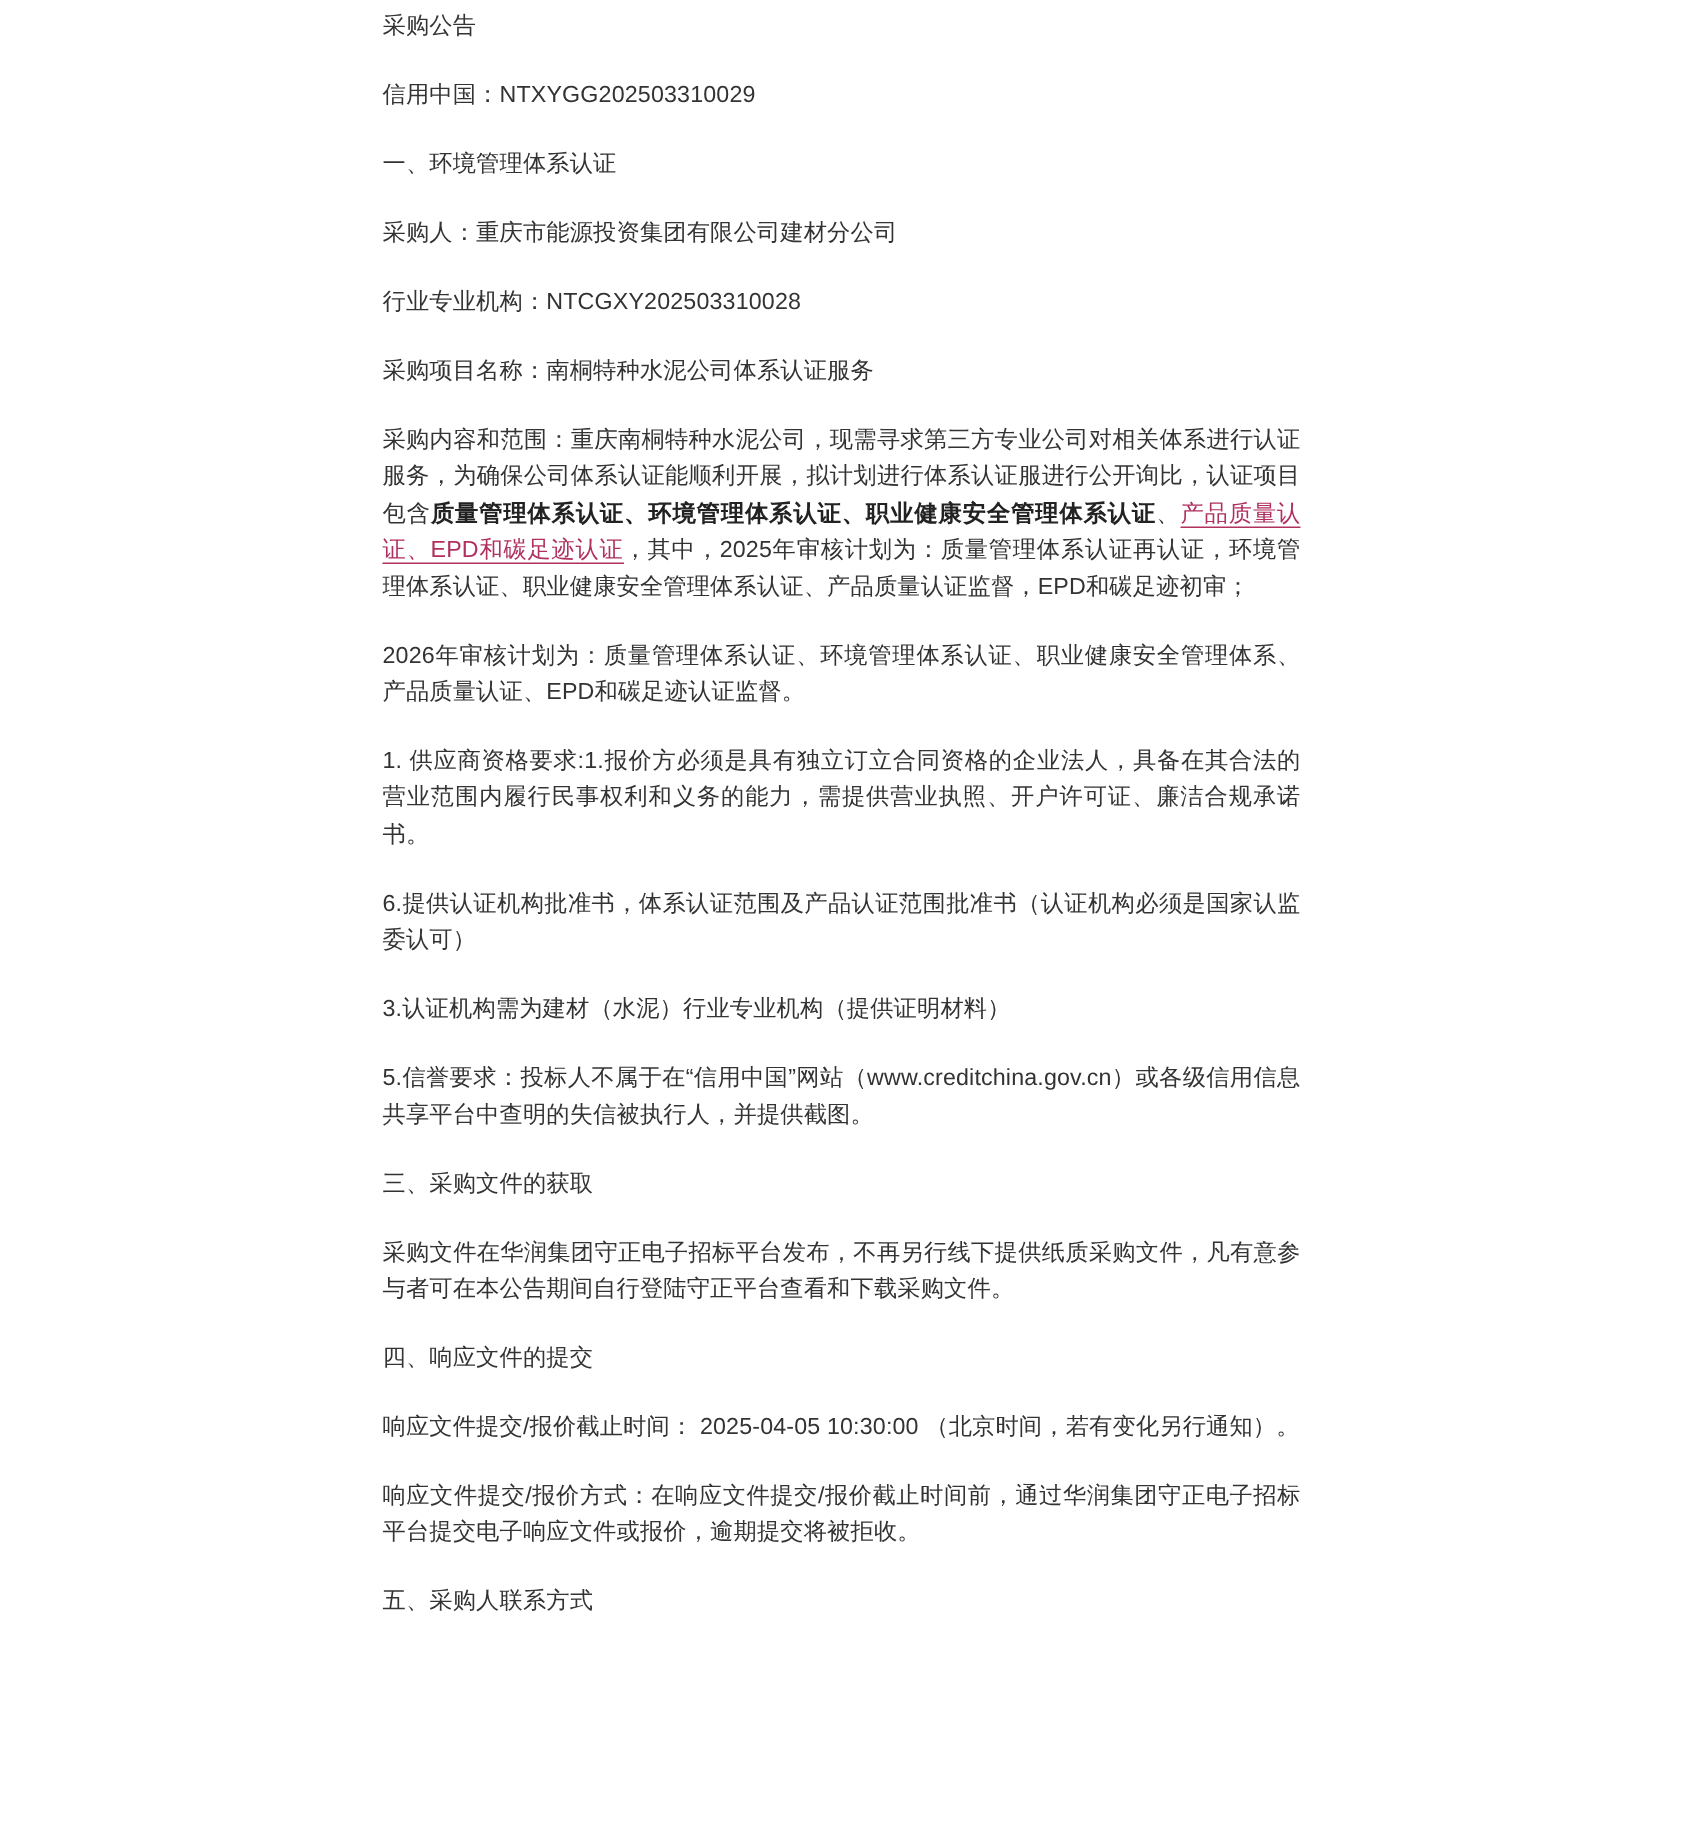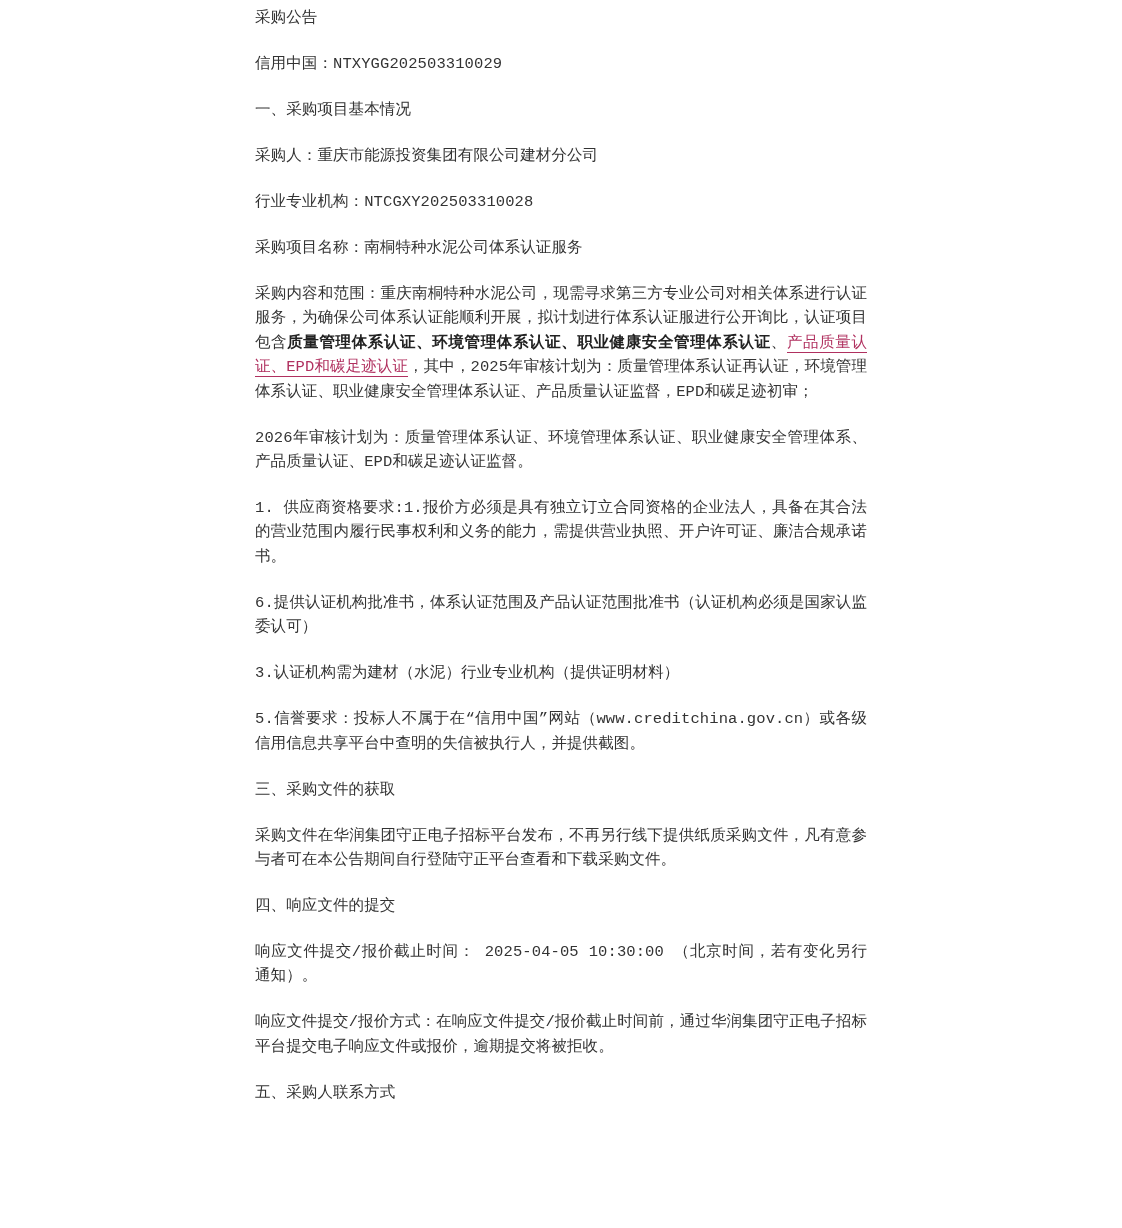--- a/index.html
+++ b/index.html
@@ -12,21 +12,21 @@
       height: 1228px;
       overflow: hidden;
       position: relative;
     }
     .article {
       position: absolute;
       left: 255px;
       top: 6px;
       width: 612px;
       color: #333333;
-      font-family: Liberation Mono, monospace;
+      font-family: Liberation Sans, sans-serif;
       font-size: 15.5px;
       line-height: 24.4px;
       text-align: justify;
       letter-spacing: 0.1px;
     }
     .article p {
       margin: 0 0 21.6px 0;
       padding: 0;
     }
     .article b {
@@ -39,21 +39,21 @@
       border-bottom: 1px solid #b0305f;
     }
   </style>
 </head>
 <body>
 
 <div class="article">
   <p>采购公告</p>
   <p>信用中国：NTXYGG202503310029</p>
 
-  <p>一、采购项目基本情况</p>
+  <p>一、环境管理体系认证</p>
   <p>采购人：重庆市能源投资集团有限公司建材分公司</p>
   <p>行业专业机构：NTCGXY202503310028</p>
   <p>采购项目名称：南桐特种水泥公司体系认证服务</p>
 
   <p><span>采购内容和范围：重庆南桐特种水泥公司，现需寻求第三方专业公司对相关体系进行认证服务，为确保公司体系认证能顺利开展，拟计划进行体系认证服进行公开询比，认证项目包含</span><b>质量管理体系认证、环境管理体系认证、职业健康安全管理体系认证</b><span>、</span><a class="link" href="#">产品质量认证、EPD和碳足迹认证</a><span>，其中，2025年审核计划为：质量管理体系认证再认证，环境管理体系认证、职业健康安全管理体系认证、产品质量认证监督，EPD和碳足迹初审；</span></p>
 
   <p>2026年审核计划为：质量管理体系认证、环境管理体系认证、职业健康安全管理体系、产品质量认证、EPD和碳足迹认证监督。</p>
 
   <p>1. 供应商资格要求:1.报价方必须是具有独立订立合同资格的企业法人，具备在其合法的营业范围内履行民事权利和义务的能力，需提供营业执照、开户许可证、廉洁合规承诺书。</p>
   <p>6.提供认证机构批准书，体系认证范围及产品认证范围批准书（认证机构必须是国家认监委认可）</p>

